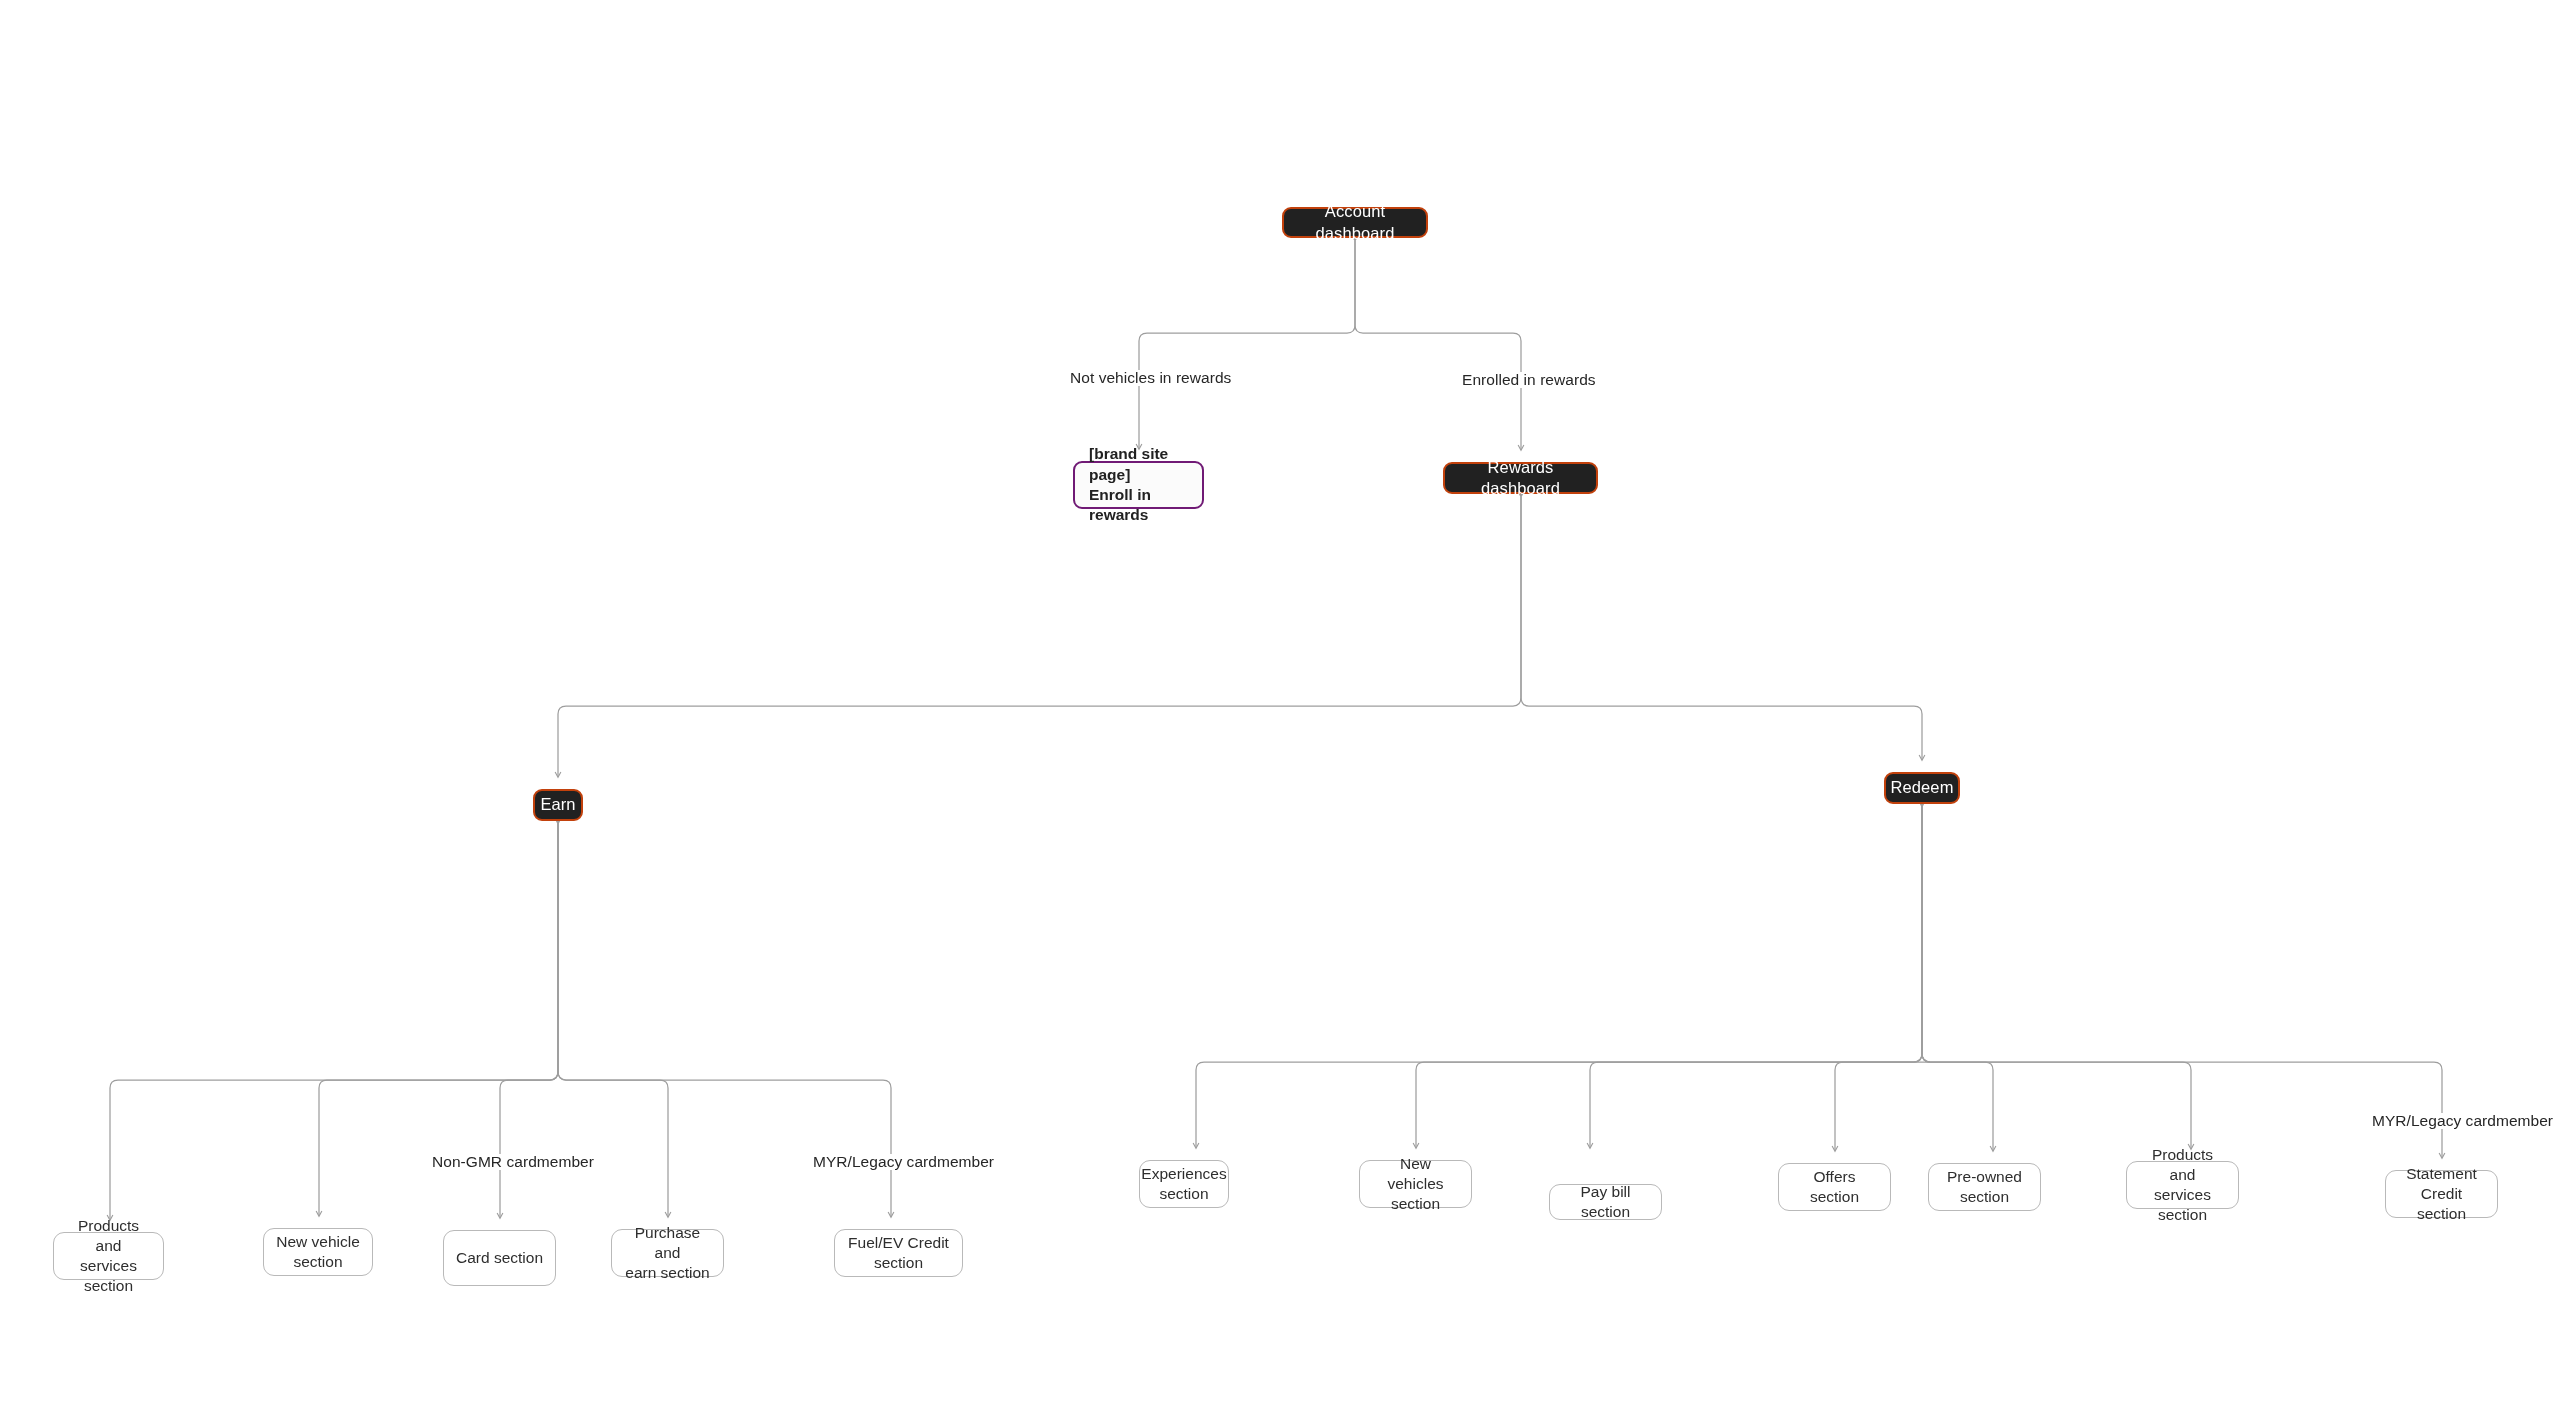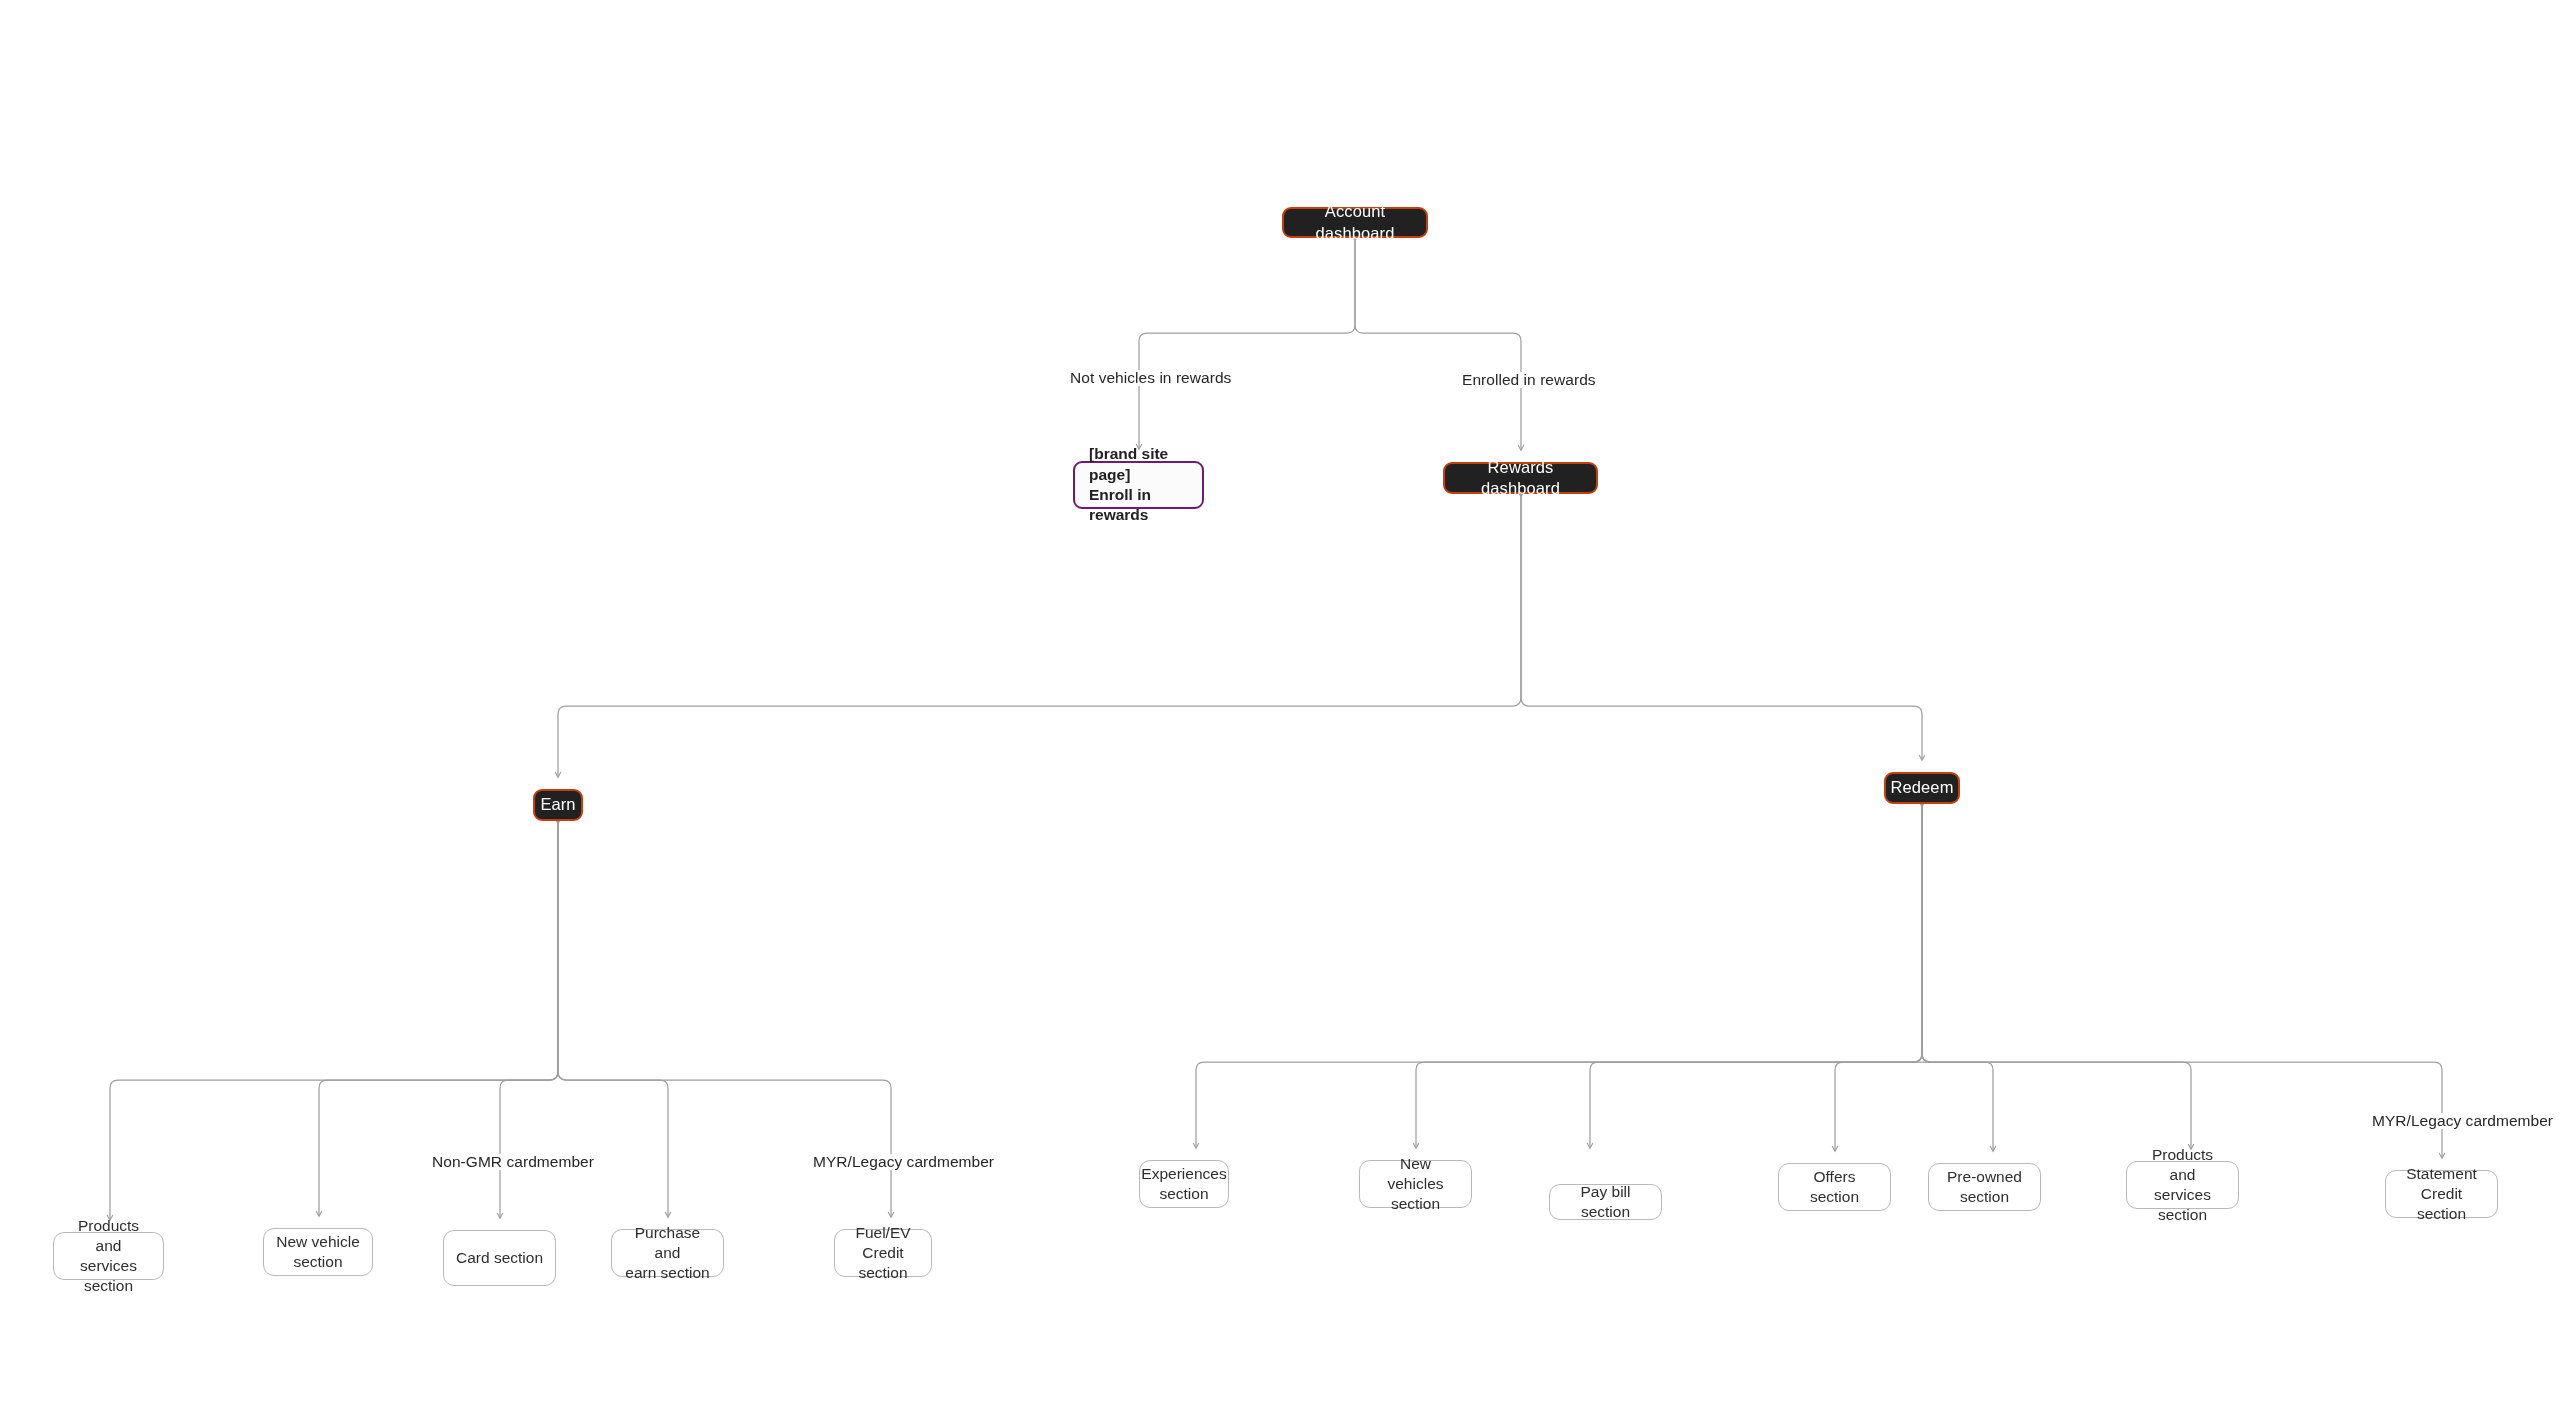--- a/index.html
+++ b/index.html
@@ -151,21 +151,21 @@
 
   <div class="node light" style="left:443px;top:1230px;width:113px;height:56px;">
     <span>Card section</span>
   </div>
 
   <div class="node light" style="left:611px;top:1229px;width:113px;height:48px;text-align:center;">
     <span>Purchase and
 earn section</span>
   </div>
 
-  <div class="node light" style="left:834px;top:1229px;width:98px;height:48px;">
+  <div class="node light" style="left:834px;top:1229px;width:129px;height:48px;">
     <span>Fuel/EV Credit
 section</span>
   </div>
 
   <div class="node light" style="left:1139px;top:1160px;width:90px;height:48px;">
     <span>Experiences
 section</span>
   </div>
 
   <div class="node light" style="left:1359px;top:1160px;width:113px;height:48px;">

